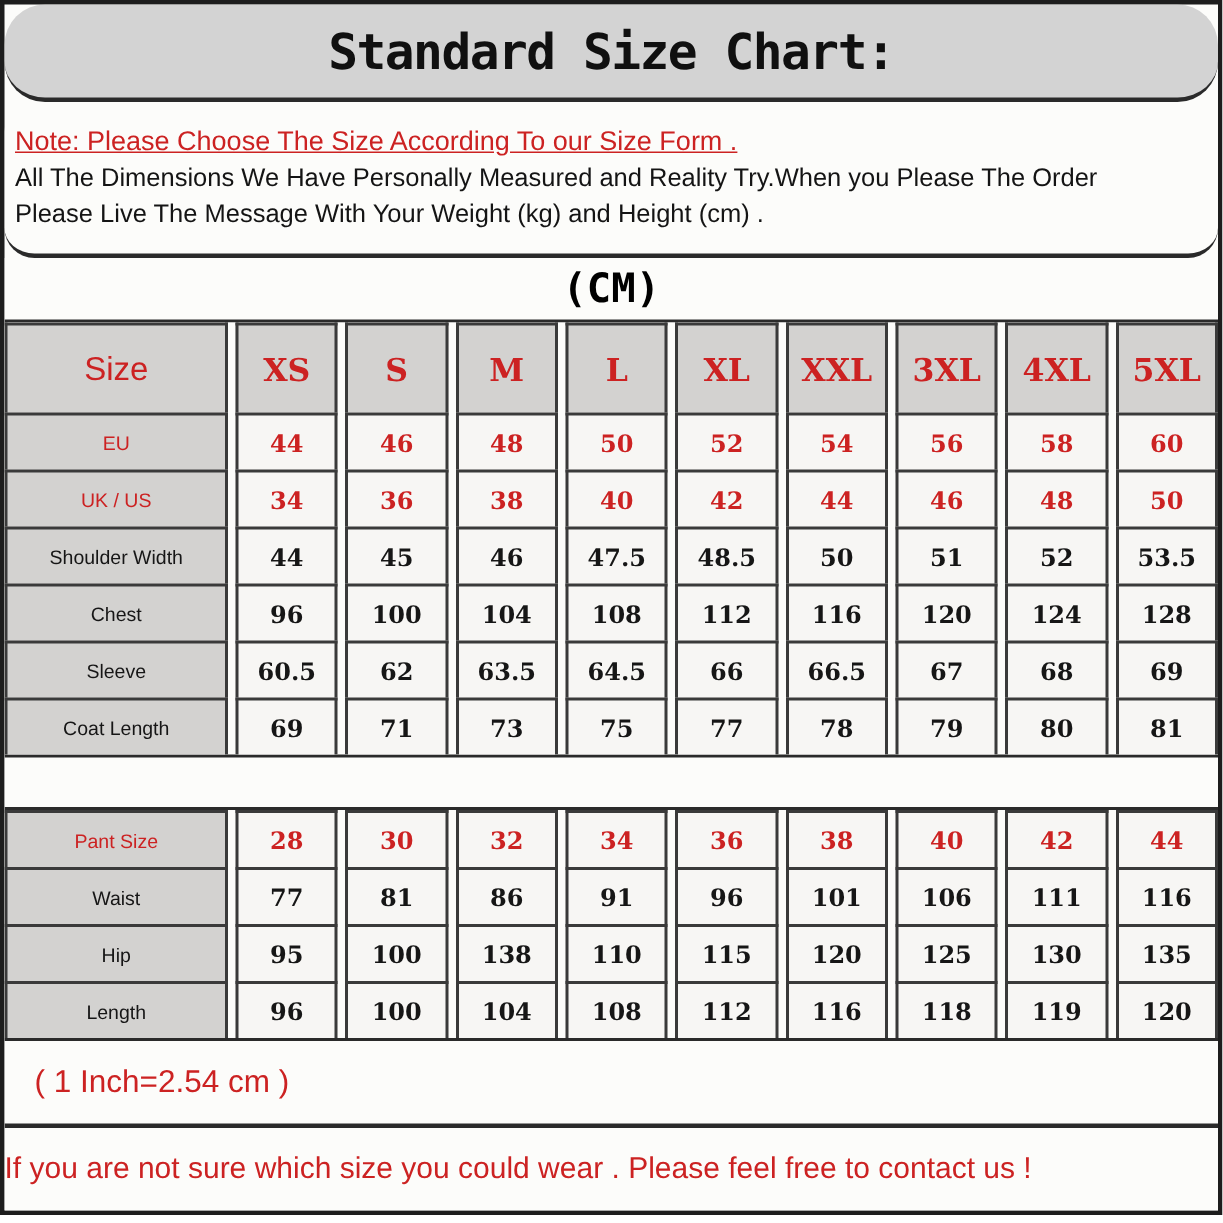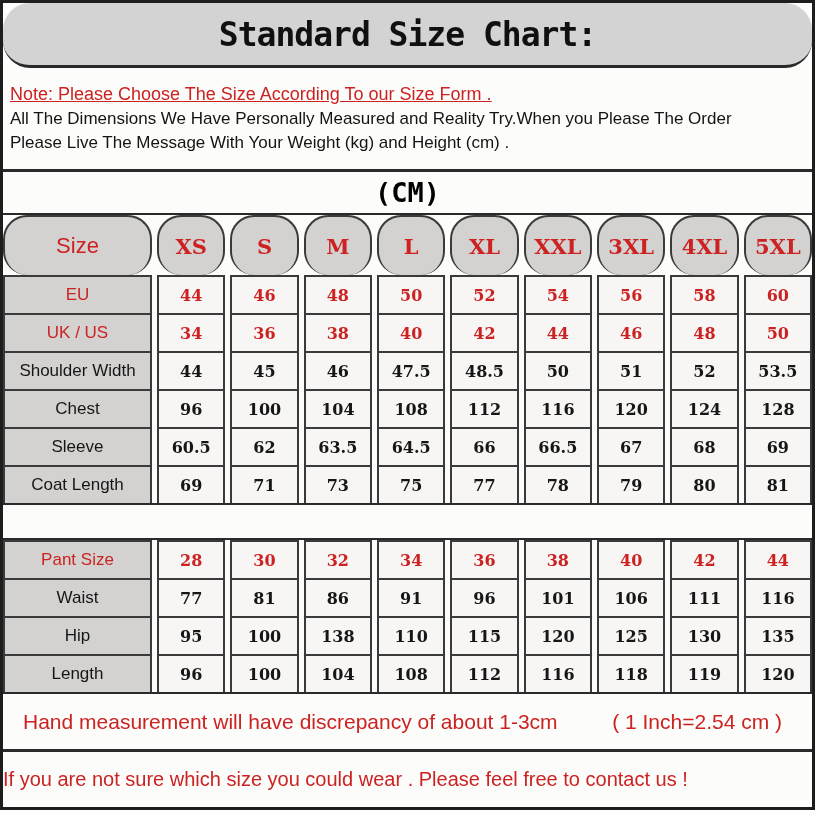--- a/index.html
+++ b/index.html
@@ -30,20 +30,21 @@
 
   .note-section {
     height: 104px;
     background: #fcfcfa;
     border-bottom: 3px solid #2a2a2a;
     padding: 14px 7px 0 7px;
     font-size: 17px;
     line-height: 1.4;
     color: #141414;
     white-space: nowrap;
+    border-radius: 20px;
   }
   .note-headline {
     color: #cc2222;
     text-decoration: underline;
     font-size: 18px;
   }
 
   .cm-band {
     height: 43px;
     background: #fcfcfa;
@@ -70,30 +71,29 @@
     border-bottom: 0;
     display: flex; align-items: center; justify-content: center;
     overflow: hidden;
   }
   .header-cell {
     background: #d3d2d0;
     color: #cc2222;
     font-family: "DejaVu Serif", serif;
     font-weight: bold;
     font-size: 21px;
-    border-radius: 24px;
   }
   .header-cell.size-head {
     font-family: "Liberation Sans", sans-serif;
     font-size: 22px;
     font-weight: normal;
   }
   .label-cell {
     background: #d3d2d0;
-    font-size: 17px;
+    font-size: 13px;
   }
   .data-cell {
     background: #f7f6f4;
     font-family: "DejaVu Serif", serif;
     font-weight: bold;
     font-size: 16px;
   }
   .red   { color: #cc2222; }
   .black { color: #161616; }
 
@@ -255,21 +255,20 @@
       <div class="cell data-cell black">104</div>
       <div class="cell data-cell black">108</div>
       <div class="cell data-cell black">112</div>
       <div class="cell data-cell black">116</div>
       <div class="cell data-cell black">118</div>
       <div class="cell data-cell black">119</div>
       <div class="cell data-cell black">120</div>
     </div>
 
   <div class="foot-measure">
-    <span>Hand measurement will have discrepancy of about 1-3cm</span>
     <span>( 1 Inch=2.54 cm )</span>
   </div>
 
   <div class="foot-contact">
     <span>If you are not sure which size you could wear . Please feel free to contact us !</span>
   </div>
 
 </div>
 
 </body></html>

